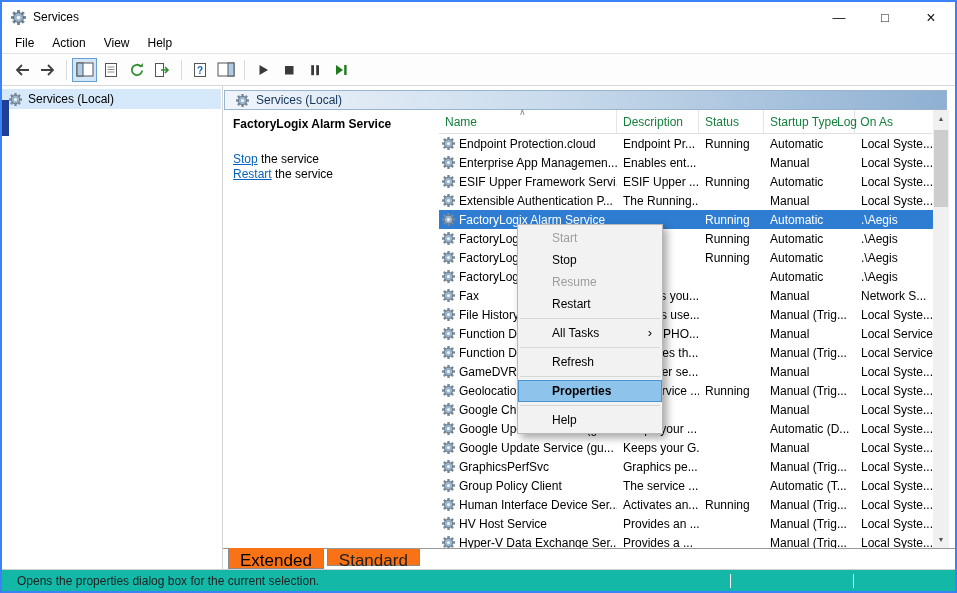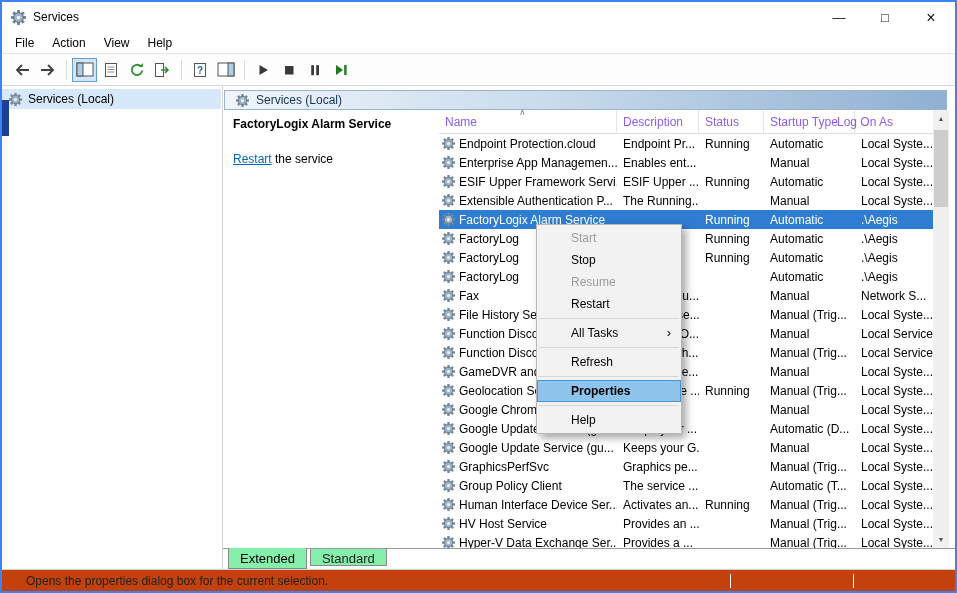--- a/index.html
+++ b/index.html
@@ -50,21 +50,21 @@
   .details { position:absolute; top:24px; left:1px; width:215px; bottom:21px; background:#fff; }
   .svc-title { padding:7px 8px 0 9px; font-weight:bold; font-size:12px; }
   .svc-links { padding:21px 0 0 9px; line-height:15px; }
   .link { color:var(--link,#0563c1); text-decoration:underline; cursor:pointer; }
 
   
   .list { position:absolute; top:24px; left:216px; right:6px; bottom:21px; background:#fff; }
   .list-header { position:absolute; top:0; left:0; right:16px; height:24px;
                  border-bottom:1px solid #e0e0e0; }
   .hcell { position:absolute; top:0; height:24px; line-height:24px; padding-left:6px;
-           color:#8b5cf6; border-right:1px solid #e5e5e5; overflow:hidden; white-space:nowrap; }
+           color:#15803d; border-right:1px solid #e5e5e5; overflow:hidden; white-space:nowrap; }
   .sort-caret { position:absolute; left:80px; top:-3px; font-size:9px; color:#8a8a8a; }
 
   .rowsbox { position:absolute; top:24px; left:0; right:16px; bottom:0; overflow:hidden; }
   .row { height:19px; display:flex; align-items:center; white-space:nowrap; }
   .row.selected { background:var(--selection,#2e7dd2); color:#fff; }
   .cell { overflow:hidden; white-space:nowrap; flex:none; }
   .c-name   { width:178px; display:flex; align-items:center; gap:4px; padding-left:3px; }
   .c-name .txt { overflow:hidden; white-space:nowrap; }
   .c-desc   { width:82px; padding-left:6px; }
   .c-status { width:65px; padding-left:6px; }
@@ -76,36 +76,36 @@
   .vscroll { position:absolute; top:0; right:0; width:16px; bottom:0; background:#f0f0f0; }
   .scroll-btn { position:absolute; left:0; right:0; height:17px; display:flex; align-items:center;
                 justify-content:center; font-size:7px; color:#555; }
   .scroll-btn.up { top:0; }
   .scroll-btn.down { bottom:0; }
   .scroll-thumb { position:absolute; top:20px; left:1px; right:1px; height:77px; background:#cdcdcd; }
 
   
   .tabbar { position:absolute; left:0; right:0; bottom:0; height:21px; border-top:1px solid #9a9a9a;
             display:flex; padding-left:5px; background:#fff; }
-  .tab { font-size:13px; padding:2px 11px 3px; border:1px solid #8a8a8a; border-top:none;
-         background:#86efac; margin-right:3px; position:relative; }
+  .tab { font-size:17px; padding:2px 11px 3px; border:1px solid #8a8a8a; border-top:none;
+         background:#f97316; margin-right:3px; position:relative; }
   .tab.active { margin-top:-1px; z-index:2; padding-top:3px; }
   .tab.inactive { height:17px; color:#222; }
 
   
-  .statusbar { position:absolute; left:0; right:0; bottom:0; height:22px; background:#c2410c;
-               border-top:1px solid #d0d0d0; display:flex; align-items:center; padding-left:24px;
+  .statusbar { position:absolute; left:0; right:0; bottom:0; height:22px; background:#14b8a6;
+               border-top:1px solid #d0d0d0; display:flex; align-items:center; padding-left:15px;
                color:#222; }
   .sb-div { position:absolute; top:4px; width:1px; height:14px; background:#c9c9c9;
             border-right:1px solid #fff; }
 
   
   .context-menu { position:absolute; left:515px; top:222px; width:146px; background:#f2f2f2;
                   border:1px solid #b9b9b9; box-shadow:4px 4px 8px rgba(0,0,0,0.35);
-                  padding:2px 0; z-index:50;margin-left:19px; }
+                  padding:2px 0; z-index:50; }
   .menu-item { height:22px; line-height:22px; padding-left:34px; position:relative; cursor:default; }
   .menu-item.disabled { color:#9d9d9d; }
   .menu-item.default { font-weight:bold; }
   .menu-item.highlighted { background:var(--menu-highlight,#8ec3ec);
                            outline:1px solid var(--menu-highlight-border,#4a94d2); outline-offset:-1px; }
   .menu-sep { height:1px; background:#d7d7d7; margin:3px 2px; }
   .mi-arrow { position:absolute; right:10px; top:0; font-size:13px; }
 </style>
 </head>
 <body>
@@ -246,20 +246,21 @@
     <circle cx="8" cy="8" r="5.2" fill="#9db3c8" stroke="#5a7186" stroke-width="1"></circle>
     <circle cx="8" cy="8" r="2" fill="#eef3f8"></circle>
   </svg>
 </span>
       <span>Services (Local)</span>
     </div>
 
     <div class="details">
       <div class="svc-title">FactoryLogix Alarm Service</div>
       <div class="svc-links">
+        <div><span class="link">Stop</span><span> the service</span></div>
         <div><span class="link">Restart</span><span> the service</span></div>
       </div>
     </div>
 
     <div class="list">
       <div class="list-header">
         <div class="hcell" style="left:0; width:178px;">Name</div>
         <div class="hcell" style="left:178px; width:82px;">Description</div>
         <div class="hcell" style="left:260px; width:65px;">Status</div>
         <div class="hcell" style="left:325px; width:91px;">Startup Type</div>

